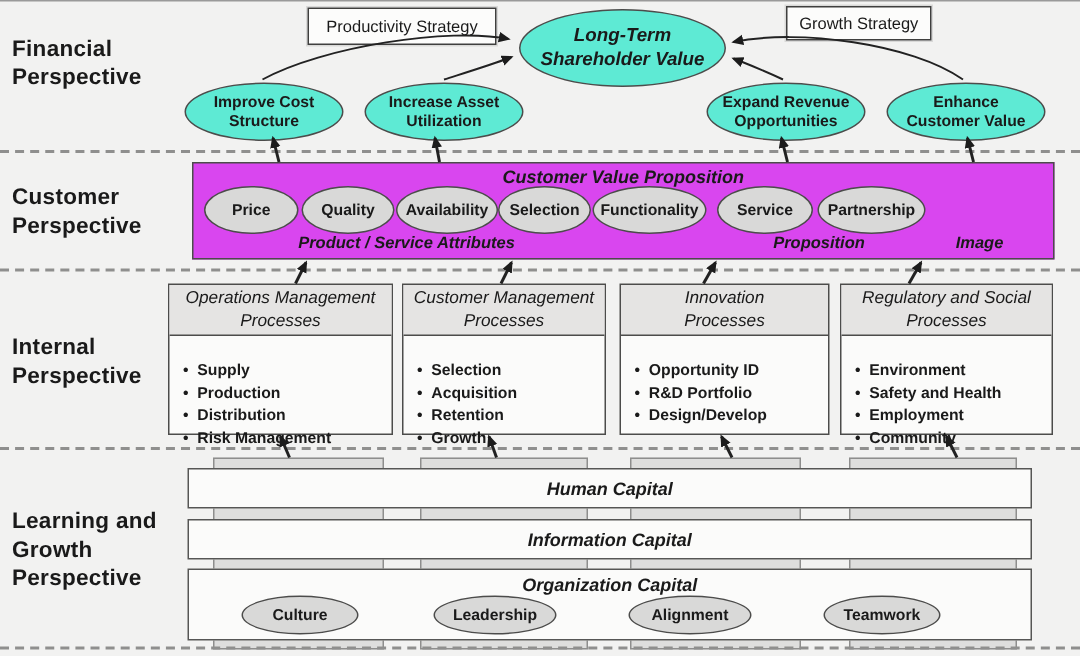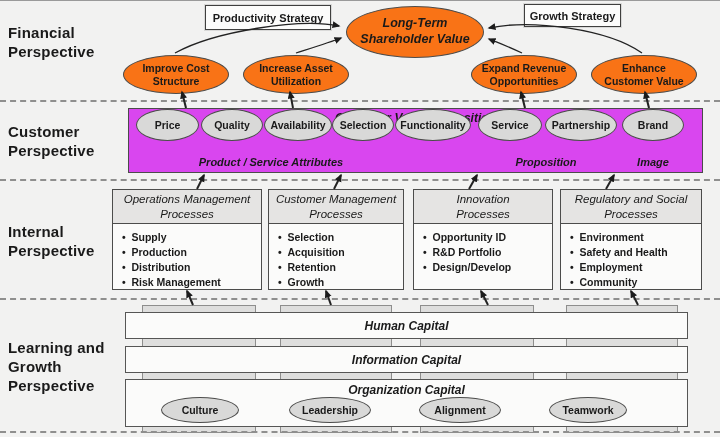--- a/index.html
+++ b/index.html
@@ -9,55 +9,55 @@
     font-family:"Liberation Sans","DejaVu Sans",sans-serif;
     color:#1a1a1a;border-top:1px solid #9a9a9a;
   }
   .dashed-line{position:absolute;left:0;width:720px;height:0;border-top:2px dashed #8f8f8e;z-index:4;}
   .persp-label{
     position:absolute;left:8px;font-weight:bold;font-size:15px;line-height:1.27;
     white-space:pre-line;letter-spacing:.2px;z-index:5;
   }
   .strategy-box{
     position:absolute;background:#fcfcfb;border:1.5px solid #3f3f3e;
-    font-weight:bold;font-size:11px;display:flex;align-items:center;justify-content:center;
+    font-weight:normal;font-size:11px;display:flex;align-items:center;justify-content:center;
     z-index:6;box-shadow:0 0 0 1px #d9d9d8;
   }
   .oval{
-    position:absolute;background:#f97316;border:1.5px solid #4c4c4b;border-radius:50%;
+    position:absolute;background:#5eead4;border:1.5px solid #4c4c4b;border-radius:50%;
     display:flex;align-items:center;justify-content:center;text-align:center;
     font-weight:bold;font-size:10.5px;line-height:1.18;white-space:pre-line;z-index:6;
   }
   .oval.ltsv{font-style:italic;font-size:12.5px;line-height:1.25;z-index:7;}
   .panel{
     position:absolute;background:#d946ef;border:1.5px solid #4c4c4b;z-index:5;padding-left:17px;
   }
   .panel-title{
     position:absolute;left:0;right:0;top:2px;text-align:center;
     font-weight:bold;font-style:italic;font-size:12px;
   }
   .cust-oval{
-    position:absolute;top:0;height:30px;background:#d9d9d8;border:1.5px solid #4c4c4b;
+    position:absolute;top:15px;height:30px;background:#d9d9d8;border:1.5px solid #4c4c4b;
     border-radius:50%;display:flex;align-items:center;justify-content:center;
     font-weight:bold;font-size:10.5px;text-align:right;
   }
   .group-label{
     position:absolute;top:47px;transform:translateX(-50%);
     font-weight:bold;font-style:italic;font-size:11px;white-space:nowrap;
   }
   .proc-box{
     position:absolute;top:188px;height:101px;background:#fbfbfa;border:1.5px solid #4c4c4b;
     z-index:5;box-sizing:border-box;
   }
   .proc-header{
     background:#e5e4e3;border-bottom:1.5px solid #4c4c4b;
     font-weight:normal;font-style:italic;font-size:11.5px;line-height:1.25;
     text-align:center;padding:2px 1px;min-height:29px;display:flex;align-items:center;justify-content:center;white-space:pre-line;
   }
-  .proc-list{list-style:none;margin:6px 0 0 0;padding:0 2px 0 9px;}
+  .proc-list{list-style:none;margin:16px 0 0 0;padding:0 2px 0 9px;}
   .proc-list li{
     font-weight:bold;font-size:10.5px;line-height:15px;white-space:nowrap;
   }
   .proc-list li::before{content:"•\00a0\00a0";}
   .lg-col{
     position:absolute;top:304px;height:128px;background:#dededd;border:1px solid #8e8e8d;z-index:1;box-sizing:border-box;
   }
   .lg-bar{
     position:absolute;left:125px;width:563px;background:#fbfbfa;border:1.5px solid #565655;
     z-index:2;box-sizing:border-box;
@@ -111,21 +111,20 @@
 
   <div class="panel" style="left:128px;top:107px;width:556px;height:63px">
     <div class="panel-title">Customer Value Proposition</div>
     <div class="cust-oval" style="left:7px;width:61px">Price</div>
     <div class="cust-oval" style="left:72px;width:60px">Quality</div>
     <div class="cust-oval" style="left:135px;width:66px">Availability</div>
     <div class="cust-oval" style="left:203px;width:60px">Selection</div>
     <div class="cust-oval" style="left:266px;width:74px">Functionality</div>
     <div class="cust-oval" style="left:349px;width:62px">Service</div>
     <div class="cust-oval" style="left:416px;width:70px">Partnership</div>
-    <div class="cust-oval" style="left:493px;width:60px">Brand</div>
     <div class="group-label" style="left:142px">Product / Service Attributes</div>
     <div class="group-label" style="left:417px">Proposition</div>
     <div class="group-label" style="left:524px">Image</div>
   </div>
 
   <div class="proc-box" style="left:112px;width:150px">
     <div class="proc-header">Operations Management
 Processes</div>
     <ul class="proc-list">
       <li>Supply</li>

